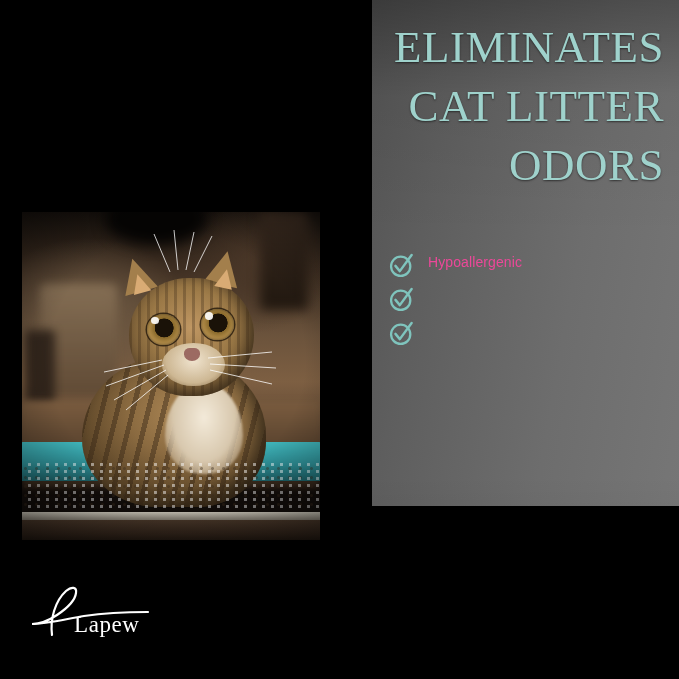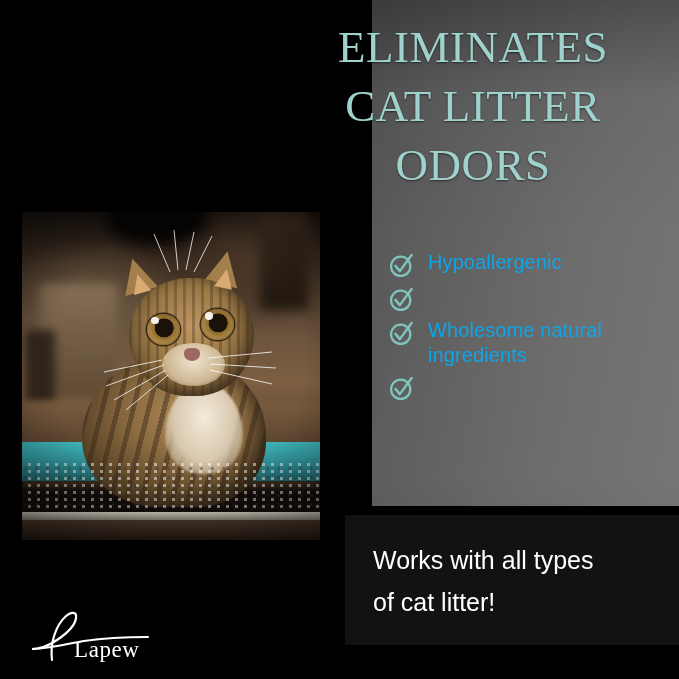--- a/index.html
+++ b/index.html
@@ -342,21 +342,21 @@
       radial-gradient(ellipse 78% 70% at 52% 45%, rgba(0,0,0,0) 55%, rgba(0,0,0,0.45) 100%);
     pointer-events: none;
   }
 
   
   .headline {
     position: absolute;
     left: 282px;
     top: 18px;
     width: 382px;
-    text-align: center;
+    text-align: right;
     font-family: "Liberation Serif", "DejaVu Serif", serif;
     color: #9fd2cc;
     font-size: 45px;
     line-height: 59px;
     letter-spacing: 0.5px;
     white-space: pre-line;
     text-shadow: 0 1px 2px rgba(0,0,0,0.55);
   }
 
   
@@ -372,23 +372,23 @@
     margin-bottom: 5px;
   }
   .check-icon {
     flex: 0 0 auto;
     width: 28px;
     height: 28px;
     margin-right: 12px;
     margin-top: 1px;
   }
   .benefit-label {
-    color: #0ea5e9;
+    color: #ec4899;
     font-family: "Liberation Sans", sans-serif;
-    font-size: 20px;
+    font-size: 14px;
     line-height: 25px;
     letter-spacing: 0.1px;
   }
 
   
   .callout {
     position: absolute;
     left: 345px;
     top: 515px;
     width: 334px;
@@ -404,21 +404,21 @@
     font-family: "Liberation Sans", sans-serif;
     font-size: 25px;
     line-height: 42px;
     white-space: pre-line;
   }
 
   
   .logo {
     position: absolute;
     left: 22px;
-    top: 604px;
+    top: 579px;
     width: 150px;
     height: 62px;
   }
   .logo-mark {
     position: absolute;
     left: 0; top: 0;
     width: 150px; height: 62px;
   }
   .logo-word {
     position: absolute;
@@ -510,41 +510,30 @@
       <span class="benefit-label">Hypoallergenic</span>
     </div>
 
     <div class="benefit-row">
       <svg class="check-icon" viewBox="0 0 32 32">
         <circle cx="14.5" cy="17.5" r="11" fill="none" stroke="#7fc4bd" stroke-width="2.6"></circle>
         <path d="M8.5 17 L13.5 23 L27 4.5" fill="none" stroke="#7fc4bd" stroke-width="2.8" stroke-linecap="round" stroke-linejoin="round"></path>
       </svg>
     </div>
 
-    <div class="benefit-row">
-      <svg class="check-icon" viewBox="0 0 32 32">
-        <circle cx="14.5" cy="17.5" r="11" fill="none" stroke="#7fc4bd" stroke-width="2.6"></circle>
-        <path d="M8.5 17 L13.5 23 L27 4.5" fill="none" stroke="#7fc4bd" stroke-width="2.8" stroke-linecap="round" stroke-linejoin="round"></path>
-      </svg>
-      <span class="benefit-label">Wholesome natural ingredients</span>
-    </div>
 
     <div class="benefit-row">
       <svg class="check-icon" viewBox="0 0 32 32">
         <circle cx="14.5" cy="17.5" r="11" fill="none" stroke="#7fc4bd" stroke-width="2.6"></circle>
         <path d="M8.5 17 L13.5 23 L27 4.5" fill="none" stroke="#7fc4bd" stroke-width="2.8" stroke-linecap="round" stroke-linejoin="round"></path>
       </svg>
     </div>
 
   </div>
 
-  <div class="callout">
-    <div class="callout-text">Works with all types
-of cat litter!</div>
-  </div>
 
   <div class="logo">
     <svg class="logo-mark" viewBox="0 0 150 62">
       <path d="M30 56 C28 40 33 22 44 12 C50 7 55 8 54 14 C53 22 44 30 35 36 C26 42 18 45 10 45
                C24 45 44 40 62 37 C82 34 104 33 126 33" fill="none" stroke="#ffffff" stroke-width="2.2" stroke-linecap="round"></path>
     </svg>
     <div class="logo-word">Lapew</div>
   </div>
 
 </div>

